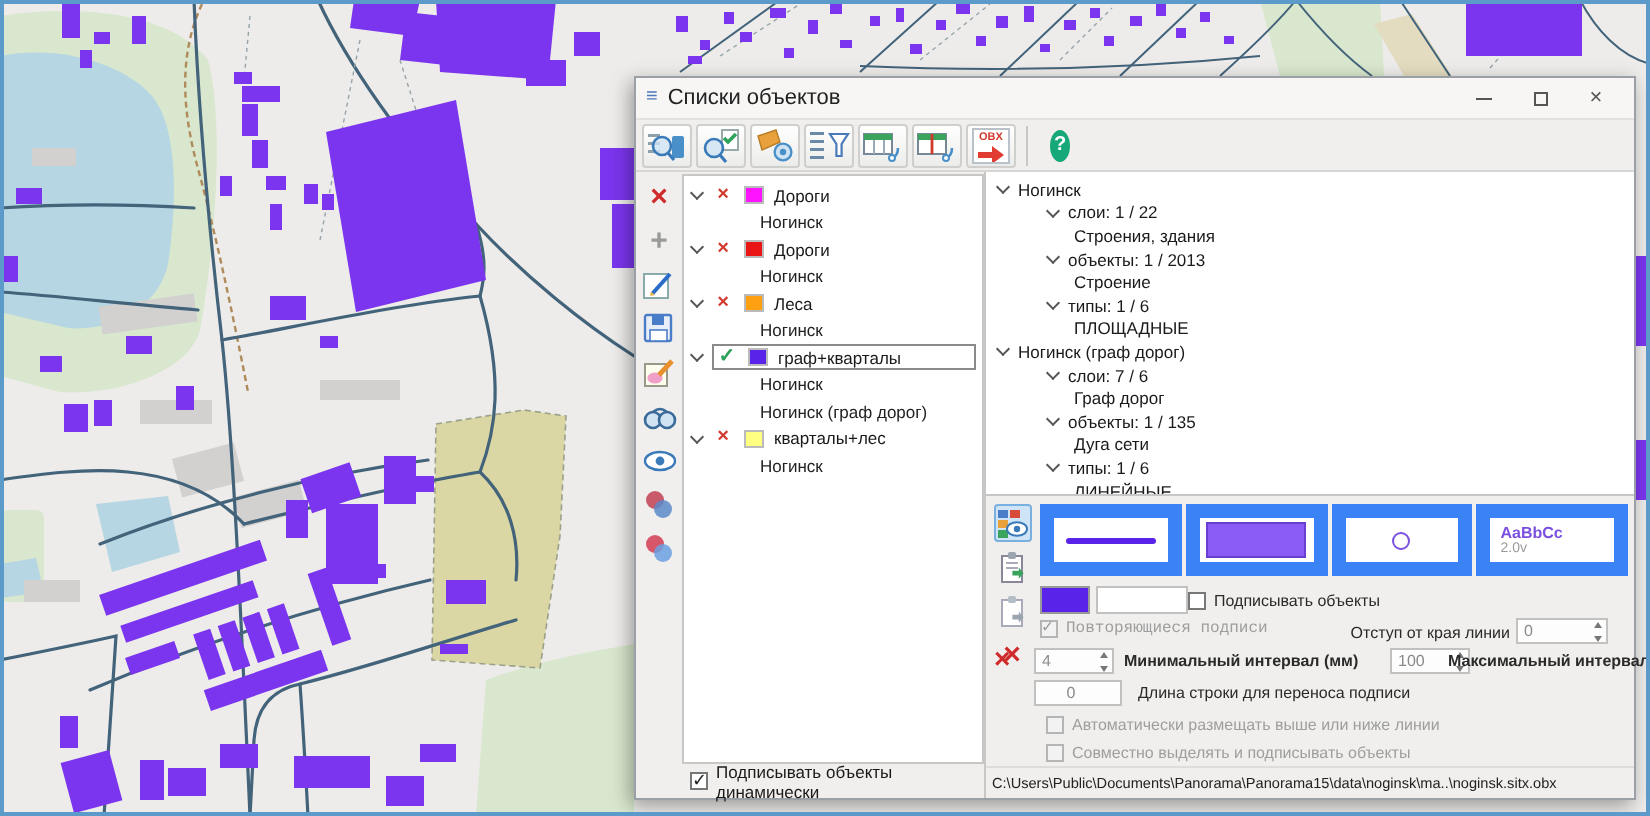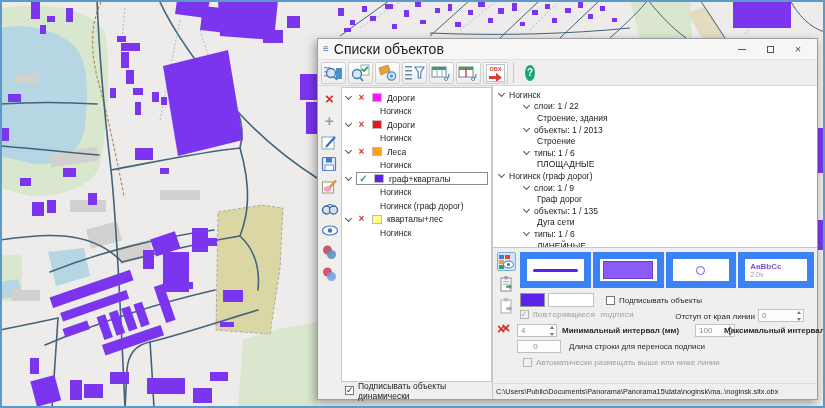--- a/index.html
+++ b/index.html
@@ -20,21 +20,21 @@
   svg .dsh{stroke:#96a3ab;stroke-width:.7;fill:none;stroke-dasharray:2 2;}
   svg .trail{stroke:#b08a5a;stroke-width:1.2;fill:none;stroke-dasharray:3 2;}
   svg .khk{fill:var(--khaki);stroke:#9aa08a;stroke-width:.8;stroke-dasharray:3 2;}
 
   
   .dialog{position:absolute;left:317px;top:38px;width:501px;height:362px;background:#f0efed;
     border:1px solid #9aa0a6;box-shadow:-2px 3px 9px rgba(0,0,0,.35);z-index:10;font-size:8.5px;color:#1a1a1a;
     display:flex;flex-direction:column;}
   .titlebar{height:20px;display:flex;align-items:center;background:#f7f6f5;padding:0 5px;flex:0 0 auto;}
   .title-icon{color:#4a7ab8;font-size:10px;margin-right:5px;line-height:1;}
-  .title-text{font-size:14px;color:#222;}
+  .title-text{font-size:11px;color:#222;}
   .win-controls{margin-left:auto;display:flex;align-items:center;}
   .win-btn{width:28px;height:18px;display:flex;align-items:center;justify-content:center;color:#555;cursor:default;}
   .glyph-min{display:inline-block;width:8px;border-bottom:1px solid #555;}
   .glyph-max{display:inline-block;width:7px;height:7px;border:1px solid #555;}
   .glyph-close{font-size:11px;line-height:1;}
 
   .toolbar{height:27px;display:flex;align-items:center;padding:2px 3px;gap:2px;background:#f0efed;
     border-top:1px solid #e3e2e0;border-bottom:1px solid #d8d7d5;flex:0 0 auto;}
   .tbtn{width:25px;height:22px;border:1px solid #cfcfcd;border-radius:2px;background:linear-gradient(#ffffff,#ececea);
     display:flex;align-items:center;justify-content:center;padding:0;}
@@ -445,21 +445,21 @@
         <div class="tree">
           <div class="trow lvl0">
               <span class="chev"></span>
               <span>Ногинск</span>
             </div>
           <div class="trow lvl1">
               <span class="chev"></span>
               <span>слои: 1 / 22</span>
             </div>
           <div class="trow lvl2">
-              <span>Строение, здания</span>
+              <span>Строения, здания</span>
             </div>
           <div class="trow lvl1">
               <span class="chev"></span>
               <span>объекты: 1 / 2013</span>
             </div>
           <div class="trow lvl2">
               <span>Строение</span>
             </div>
           <div class="trow lvl1">
               <span class="chev"></span>
@@ -467,21 +467,21 @@
             </div>
           <div class="trow lvl2">
               <span>ПЛОЩАДНЫЕ</span>
             </div>
           <div class="trow lvl0">
               <span class="chev"></span>
               <span>Ногинск (граф дорог)</span>
             </div>
           <div class="trow lvl1">
               <span class="chev"></span>
-              <span>слои: 1 / 9</span>
+              <span>слои: 7 / 6</span>
             </div>
           <div class="trow lvl2">
               <span>Граф дорог</span>
             </div>
           <div class="trow lvl1">
               <span class="chev"></span>
               <span>объекты: 1 / 135</span>
             </div>
           <div class="trow lvl2">
               <span>Дуга сети</span>
@@ -540,21 +540,21 @@
               </div>
             <div class="pv pv-text">
               <span class="pv-sample">AaBbCc</span>
               <span class="pv-size">2.0v</span>
             </div>
           </div>
 
           <div class="row-swatch">
             <span class="big-swatch" style="background: rgb(90, 35, 234);"></span>
             <span class="empty-field"></span>
-            <span class="cbrow" style="margin-left:12px;">
+            <span class="cbrow" style="margin-left:0;">
               <span class="cb"></span>
               <span class="lbl">Подписывать объекты</span>
             </span>
           </div>
 
           <div class="pos cbrow" style="left:27px;top:62px;font-family:Liberation Mono, monospace;">
             <span class="cb dis checked"></span>
             <span class="lbl dis">Повторяющиеся подписи</span>
           </div>
           <span class="pos lbl" style="right:62px;top:64px;">Отступ от края линии</span>
@@ -586,20 +586,24 @@
 
           <span class="pos spin" style="left:24px;top:92px;width:44px;text-align:center;">
             <span>0</span>
           </span>
           <span class="pos lbl" style="left:76px;top:94px;">Длина строки для переноса подписи</span>
 
           <div class="pos cbrow" style="left:30px;top:110px;">
             <span class="cb dis"></span>
             <span class="lbl dis">Автоматически размещать выше или ниже линии</span>
           </div>
+          <div class="pos cbrow" style="left:30px;top:124px;">
+            <span class="cb dis"></span>
+            <span class="lbl dis">Совместно выделять и подписывать объекты</span>
+          </div>
         </div>
 
         <div class="status-bar">
           <span>C:\Users\Public\Documents\Panorama\Panorama15\data\noginsk\ma..\noginsk.sitx.obx</span>
         </div>
       </div>
     </div>
   </div>
 
   <div class="frame"></div>

